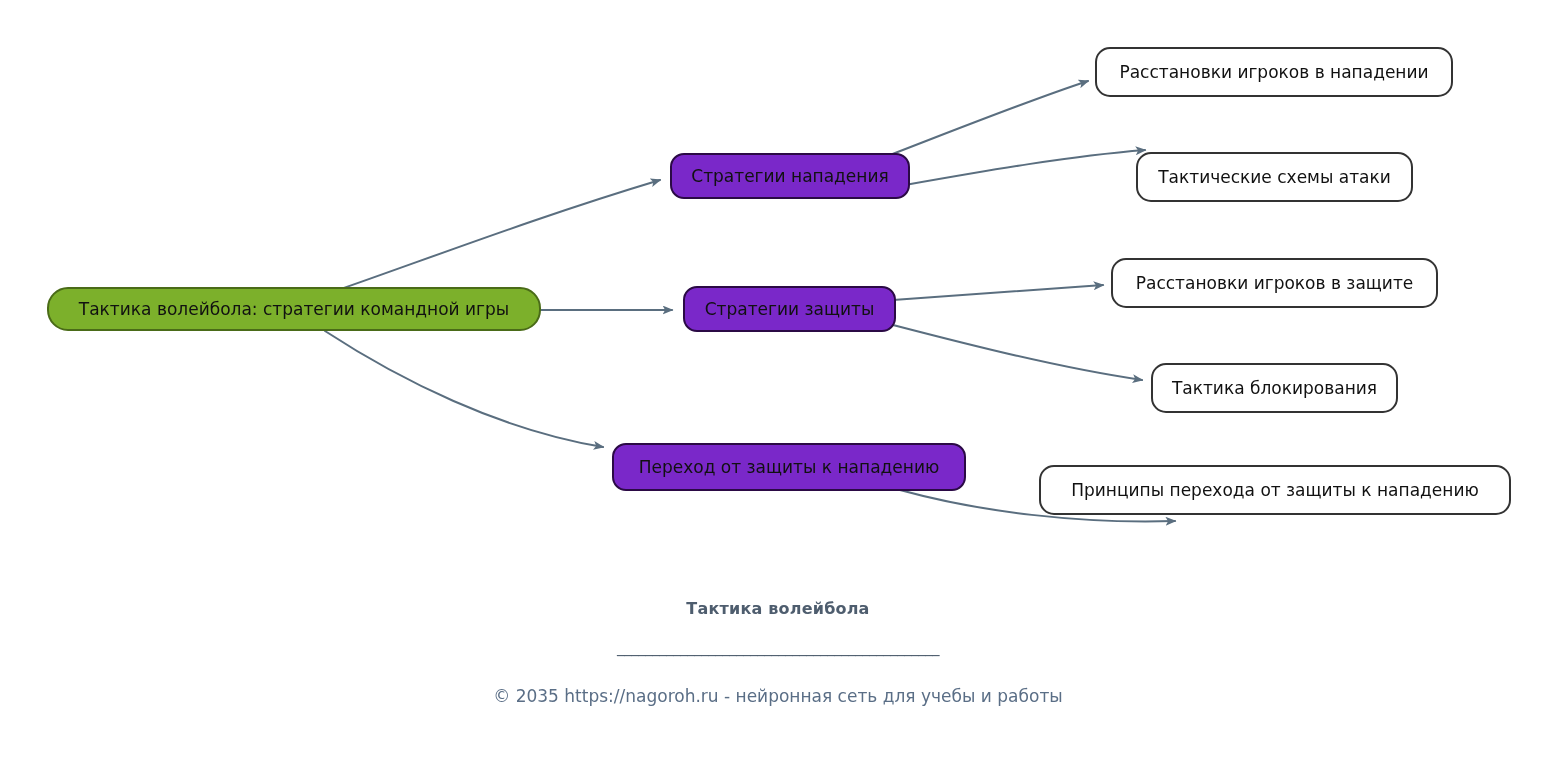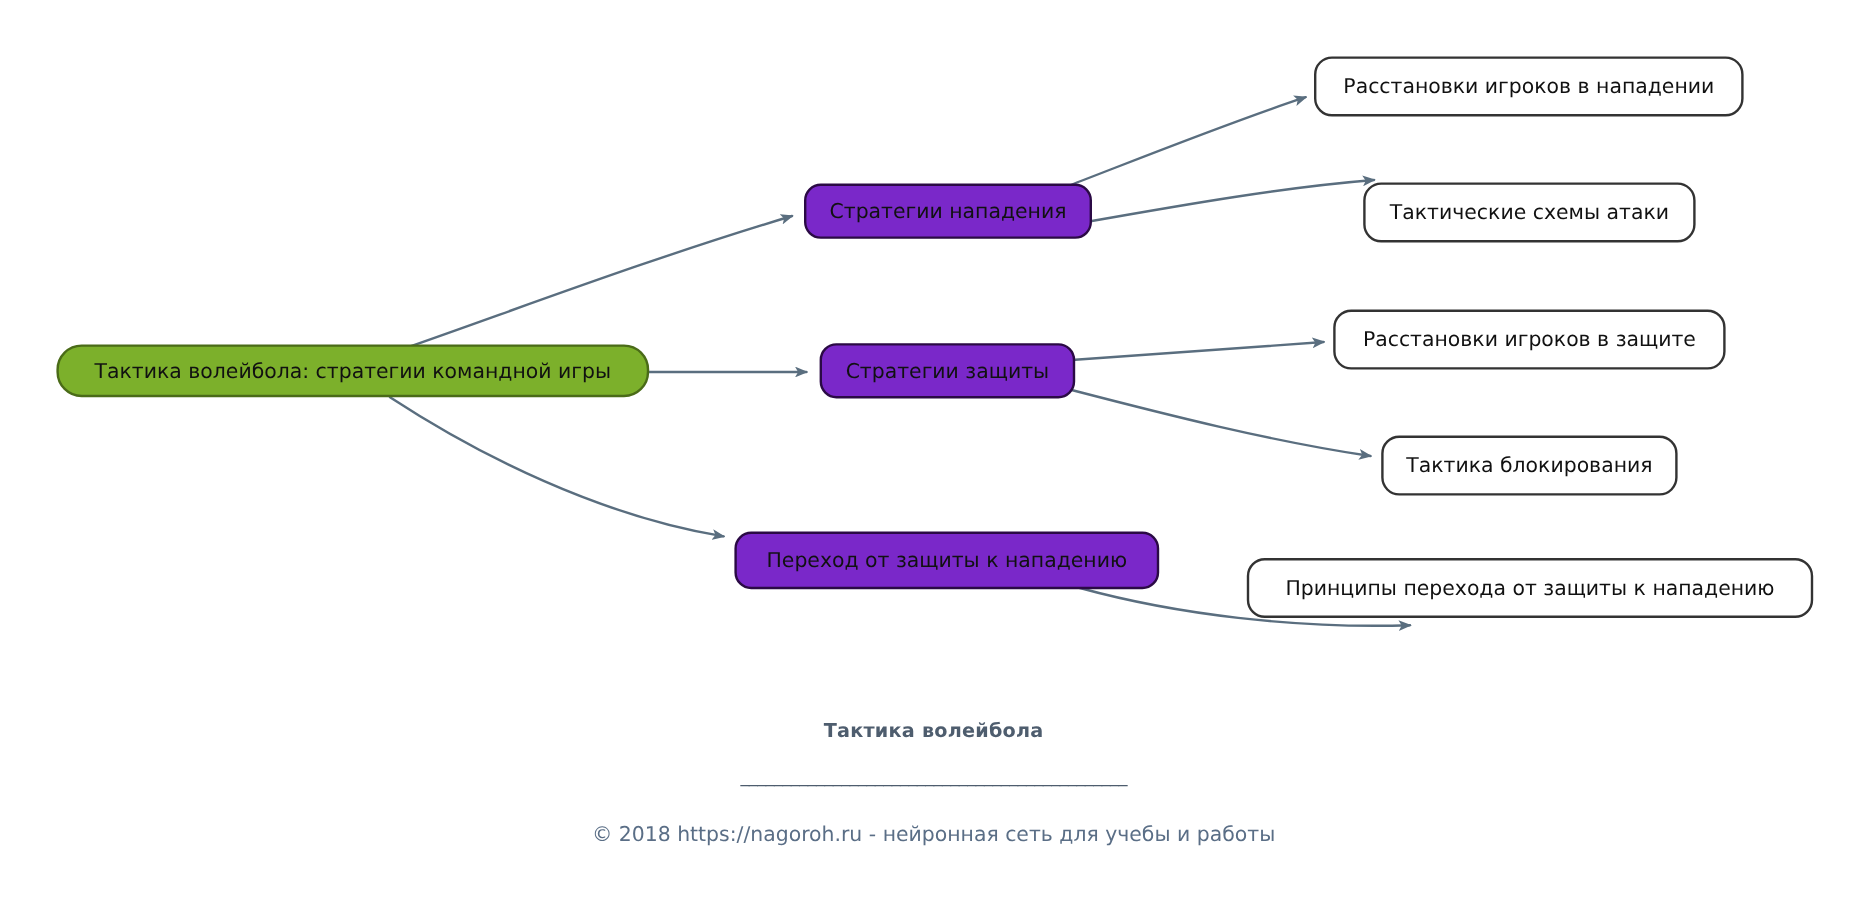--- a/index.html
+++ b/index.html
@@ -142,14 +142,14 @@
           <rect class="node-shape" x="1040" y="466" width="470" height="48" rx="14" ry="14" fill="#ffffff" stroke="#333333"></rect>
           <text class="node-label" x="1275" y="491" fill="#111111">Принципы перехода от защиты к нападению</text>
         </g>
       </g>
   </svg>
 </div>
 
 <div class="footer">
   <div class="footer-title">Тактика волейбола</div>
   <div class="footer-divider">______________________________________________</div>
-  <div class="footer-copyright">© 2018 https://nagoroh.ru - нейронная сеть для учебы и работы</div>
+  <div class="footer-copyright">© 2035 https://nagoroh.ru - нейронная сеть для учебы и работы</div>
 </div>
 
 </body></html>

